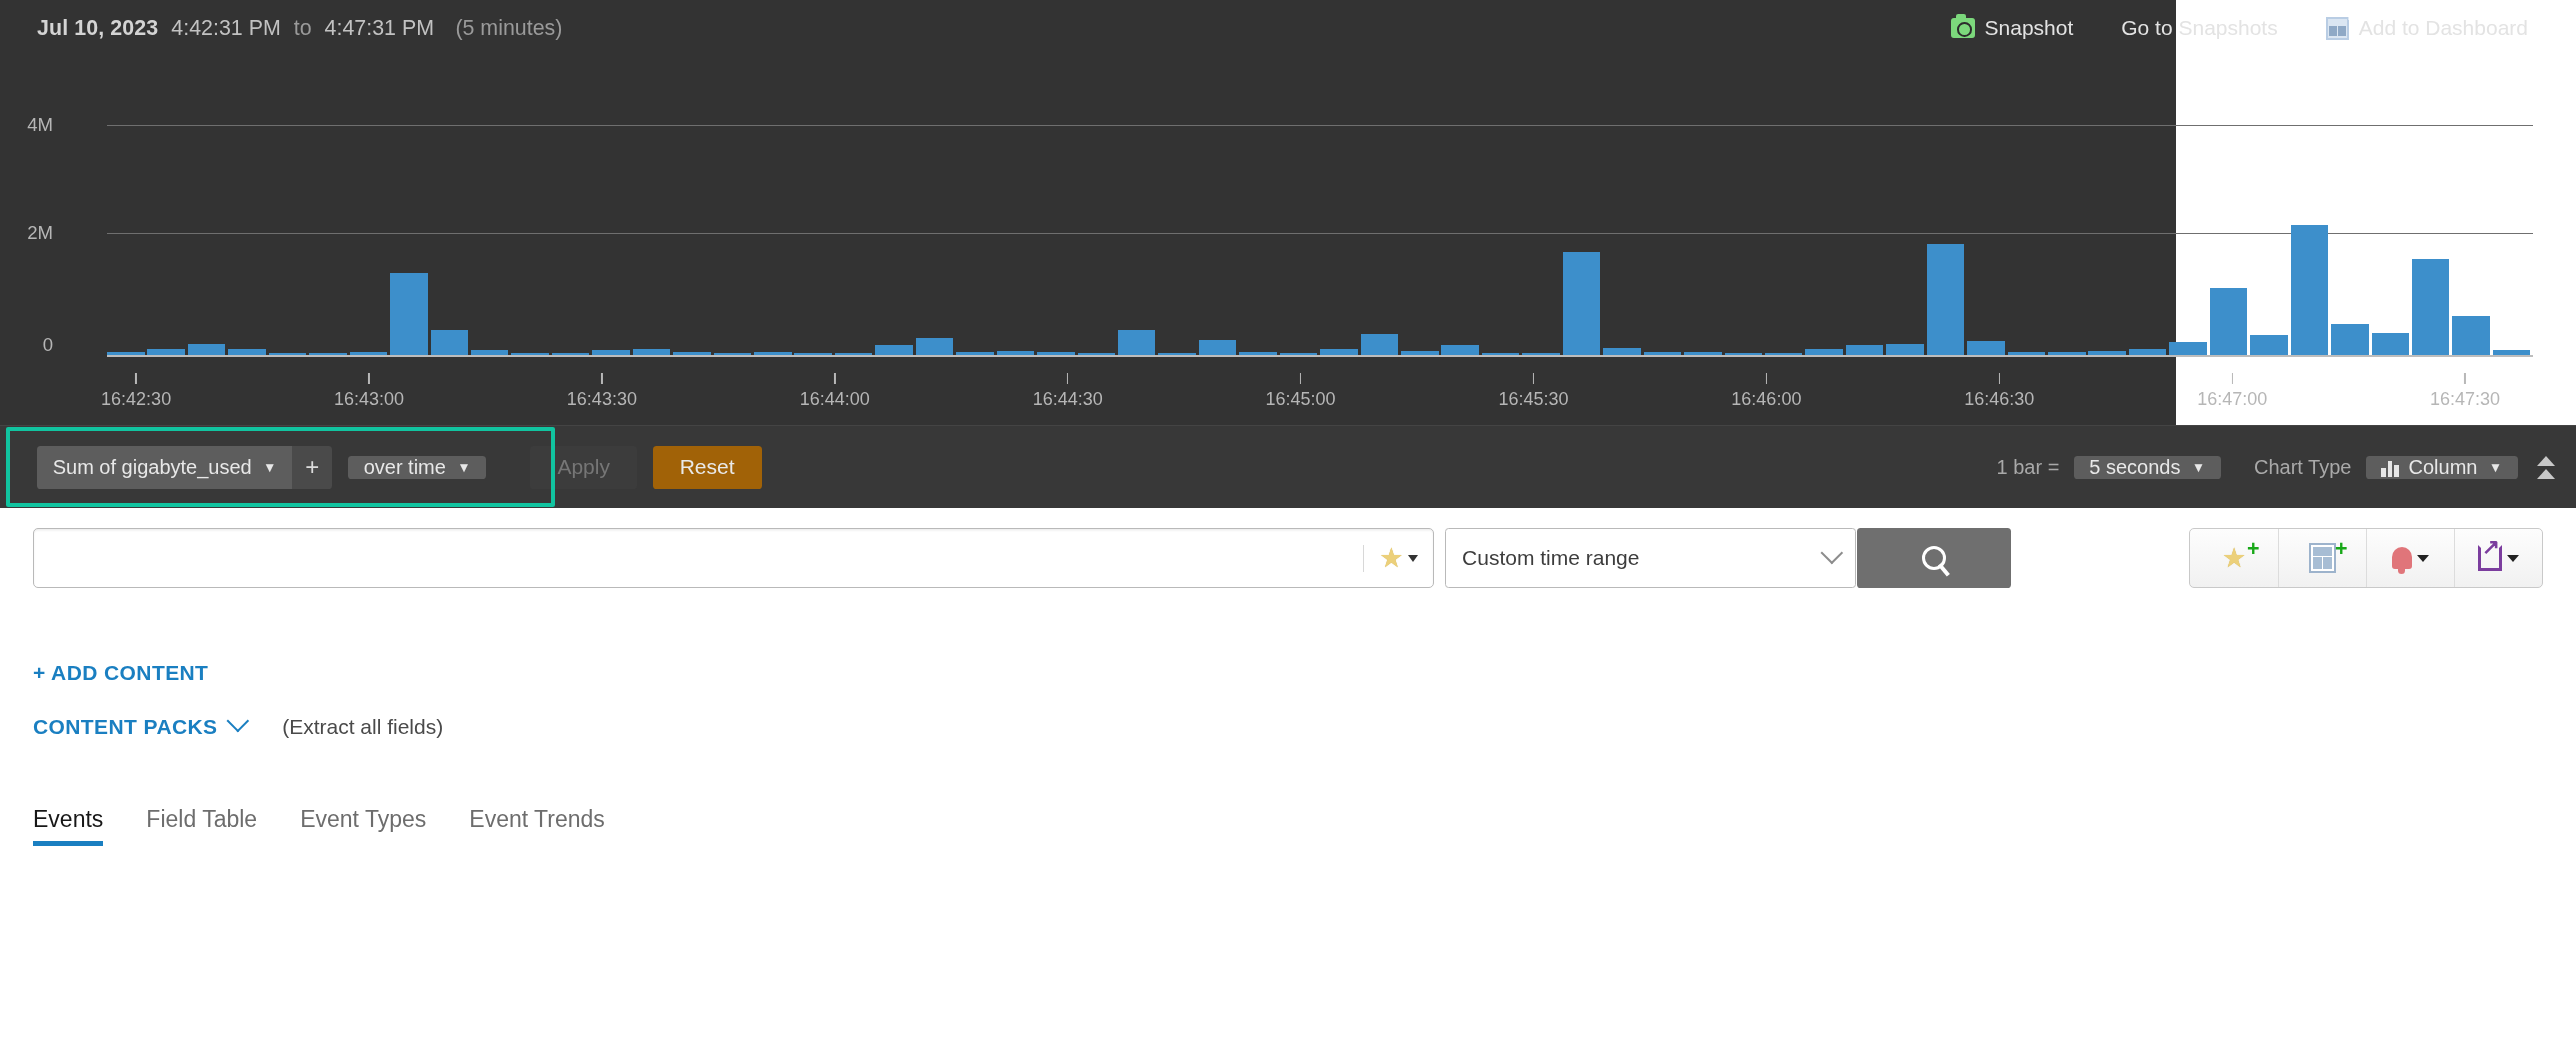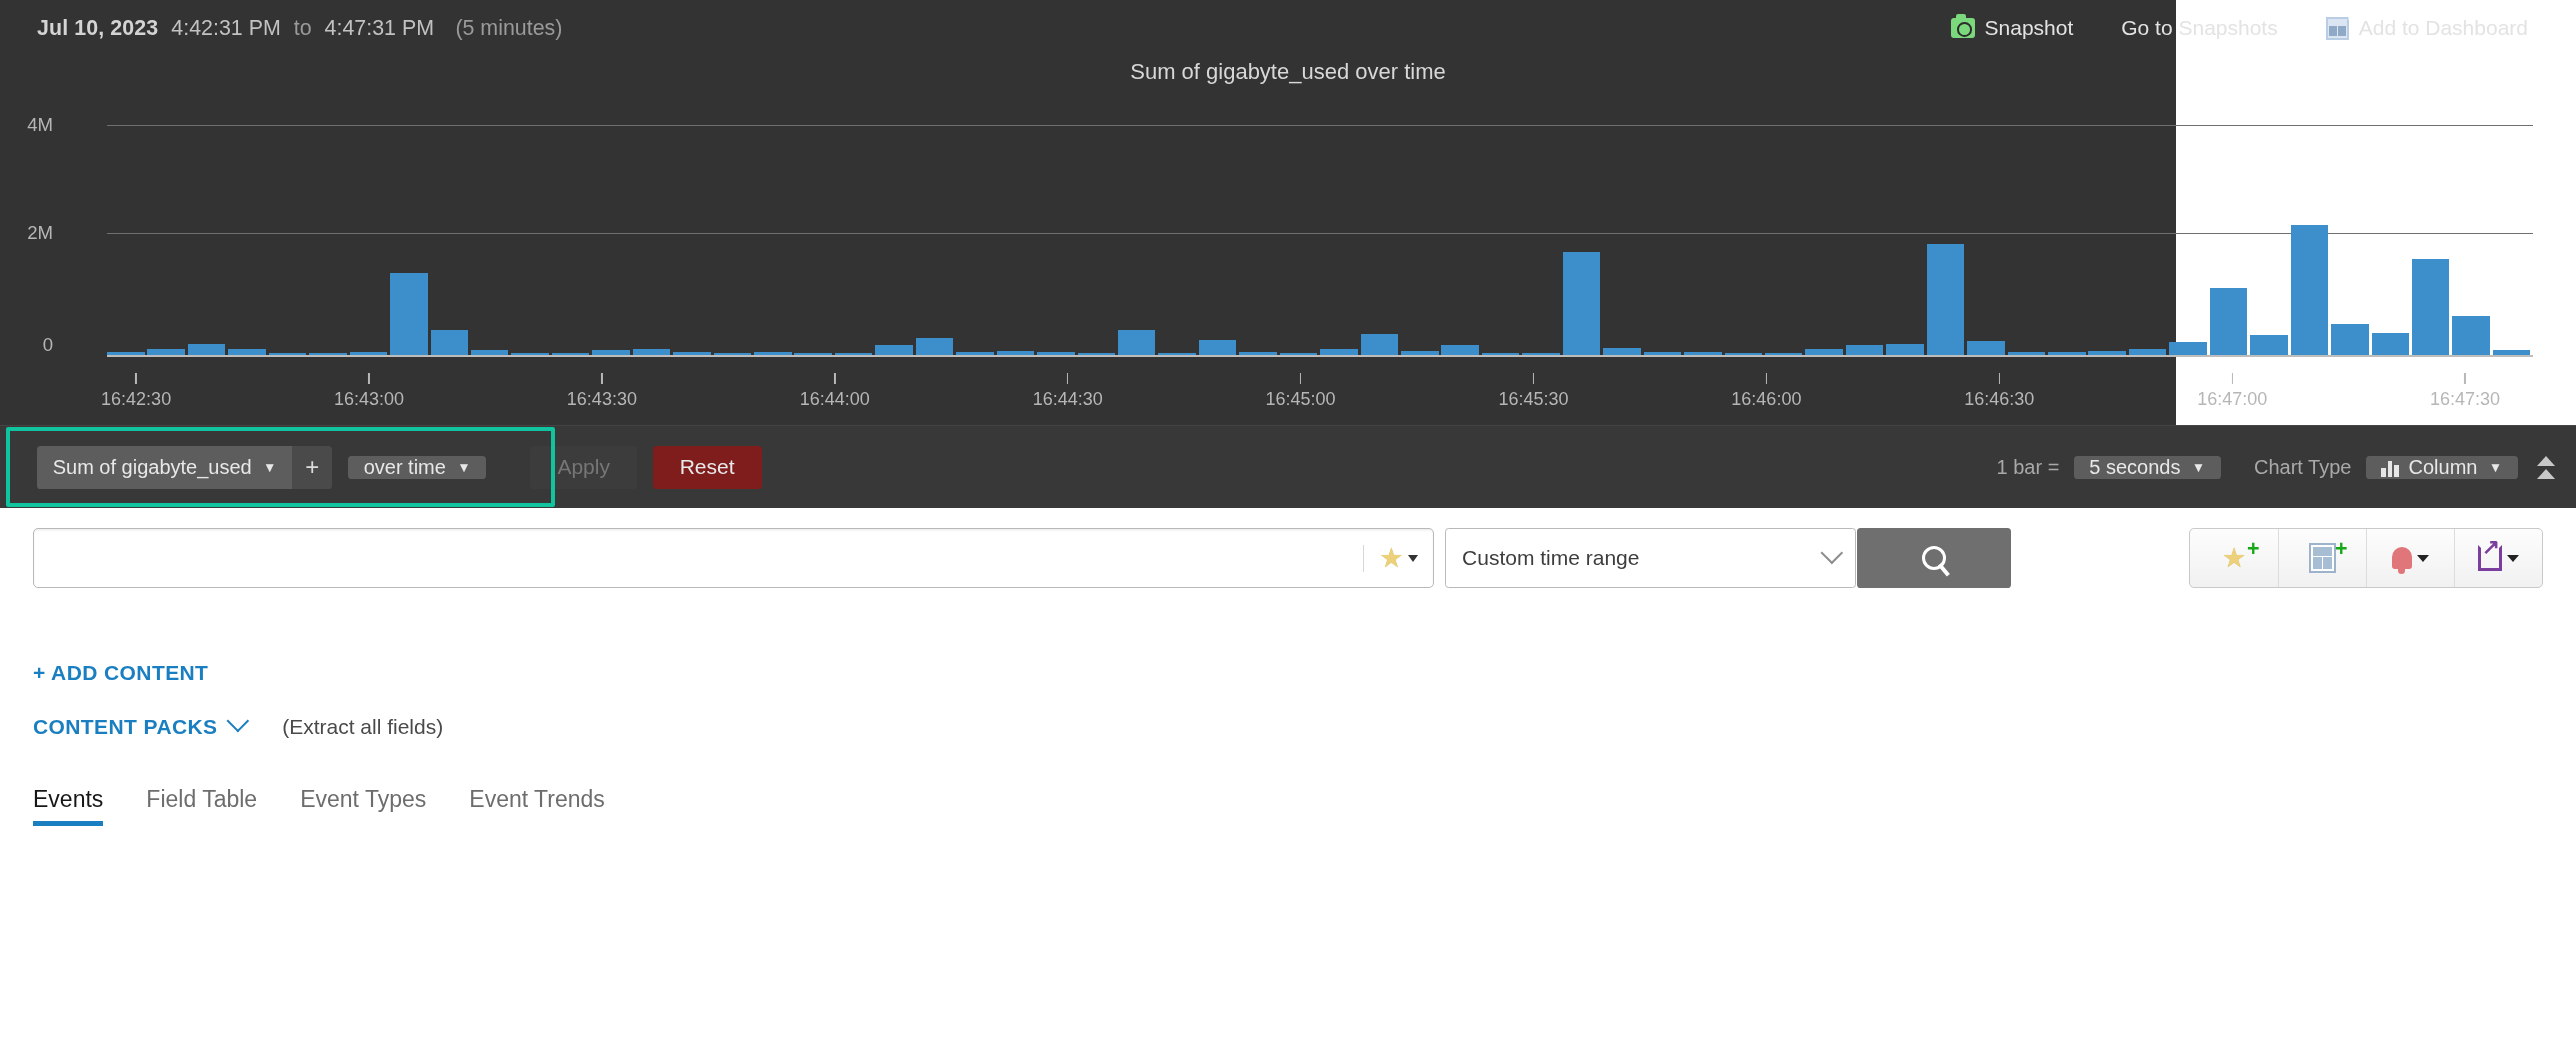--- a/index.html
+++ b/index.html
@@ -213,21 +213,21 @@
     height: 43px;
     display:flex; align-items:center; justify-content:center;
     padding: 0 27px;
     margin-left: 21.4px;
     border-radius: 3.6px;
     font-size: 21px;
     cursor: pointer;
     white-space: nowrap;
   }
   .btn-apply { background: #3c3c3c; color: #767676; margin-left: 44px; }
-  .btn-reset { background: #7f1d1d; color: #e9e9e9; margin-left: 15.7px; }
+  .btn-reset { background: #a16207; color: #e9e9e9; margin-left: 15.7px; }
 
   .ctrl-right {
     position: absolute;
     right: 21.4px; top: 0; height: 83px;
     display: flex; align-items: center;
   }
   .bar-eq { color: #a9a9a9; font-size: 20px; margin-right: 14.3px; white-space: nowrap;}
   .chart-type-label { color: #a9a9a9; font-size: 20px; margin: 0 14.3px 0 33px; white-space: nowrap;}
   .col-icon {
     display:inline-flex; align-items:flex-end; gap:2.1px; margin-right:10px; height:18.6px;
@@ -407,20 +407,21 @@
     display: flex; align-items: flex-end; gap: 0;
   }
   .tab {
     font-size: 23px;
     color: #6d6d6d;
     padding: 0 0 13px 0;
     margin-right: 43px;
     cursor: pointer;
     position: relative;
     white-space: nowrap;
+    margin-top: 20px;
   }
   .tab.active { color: #171717; }
   .tab.active::after {
     content:""; position:absolute; left:0; bottom:0; width:100%; height:5px; background:#1a7fc1;
   }
 
   
   .event-row {
     position: absolute;
     left: 0; top: 849px;
@@ -451,21 +452,20 @@
       </div>
       <div class="tb-action">
         <span class="dash-icon">
             <span class="dash-plus">+</span>
           </span>
         <span>Add to Dashboard</span>
       </div>
     </div>
   </div>
 
-  <div class="chart-title">Sum of gigabyte_used over time</div>
 
   <div class="plot">
     <div class="gridline" style="top:0px"></div>
     <div class="gridline" style="top:108px"></div>
     <div class="ylabel" style="top:0px">4M</div>
     <div class="ylabel" style="top:108px">2M</div>
     <div class="ylabel" style="top:220px">0</div>
     <div class="bars" id="bars">
         <div class="bar" title="Sum of gigabyte_used over time" style="height: 4.7px; margin-right: 2.9px;"></div>
         <div class="bar" title="Sum of gigabyte_used over time" style="height: 8.4px; margin-right: 2.9px;"></div>

